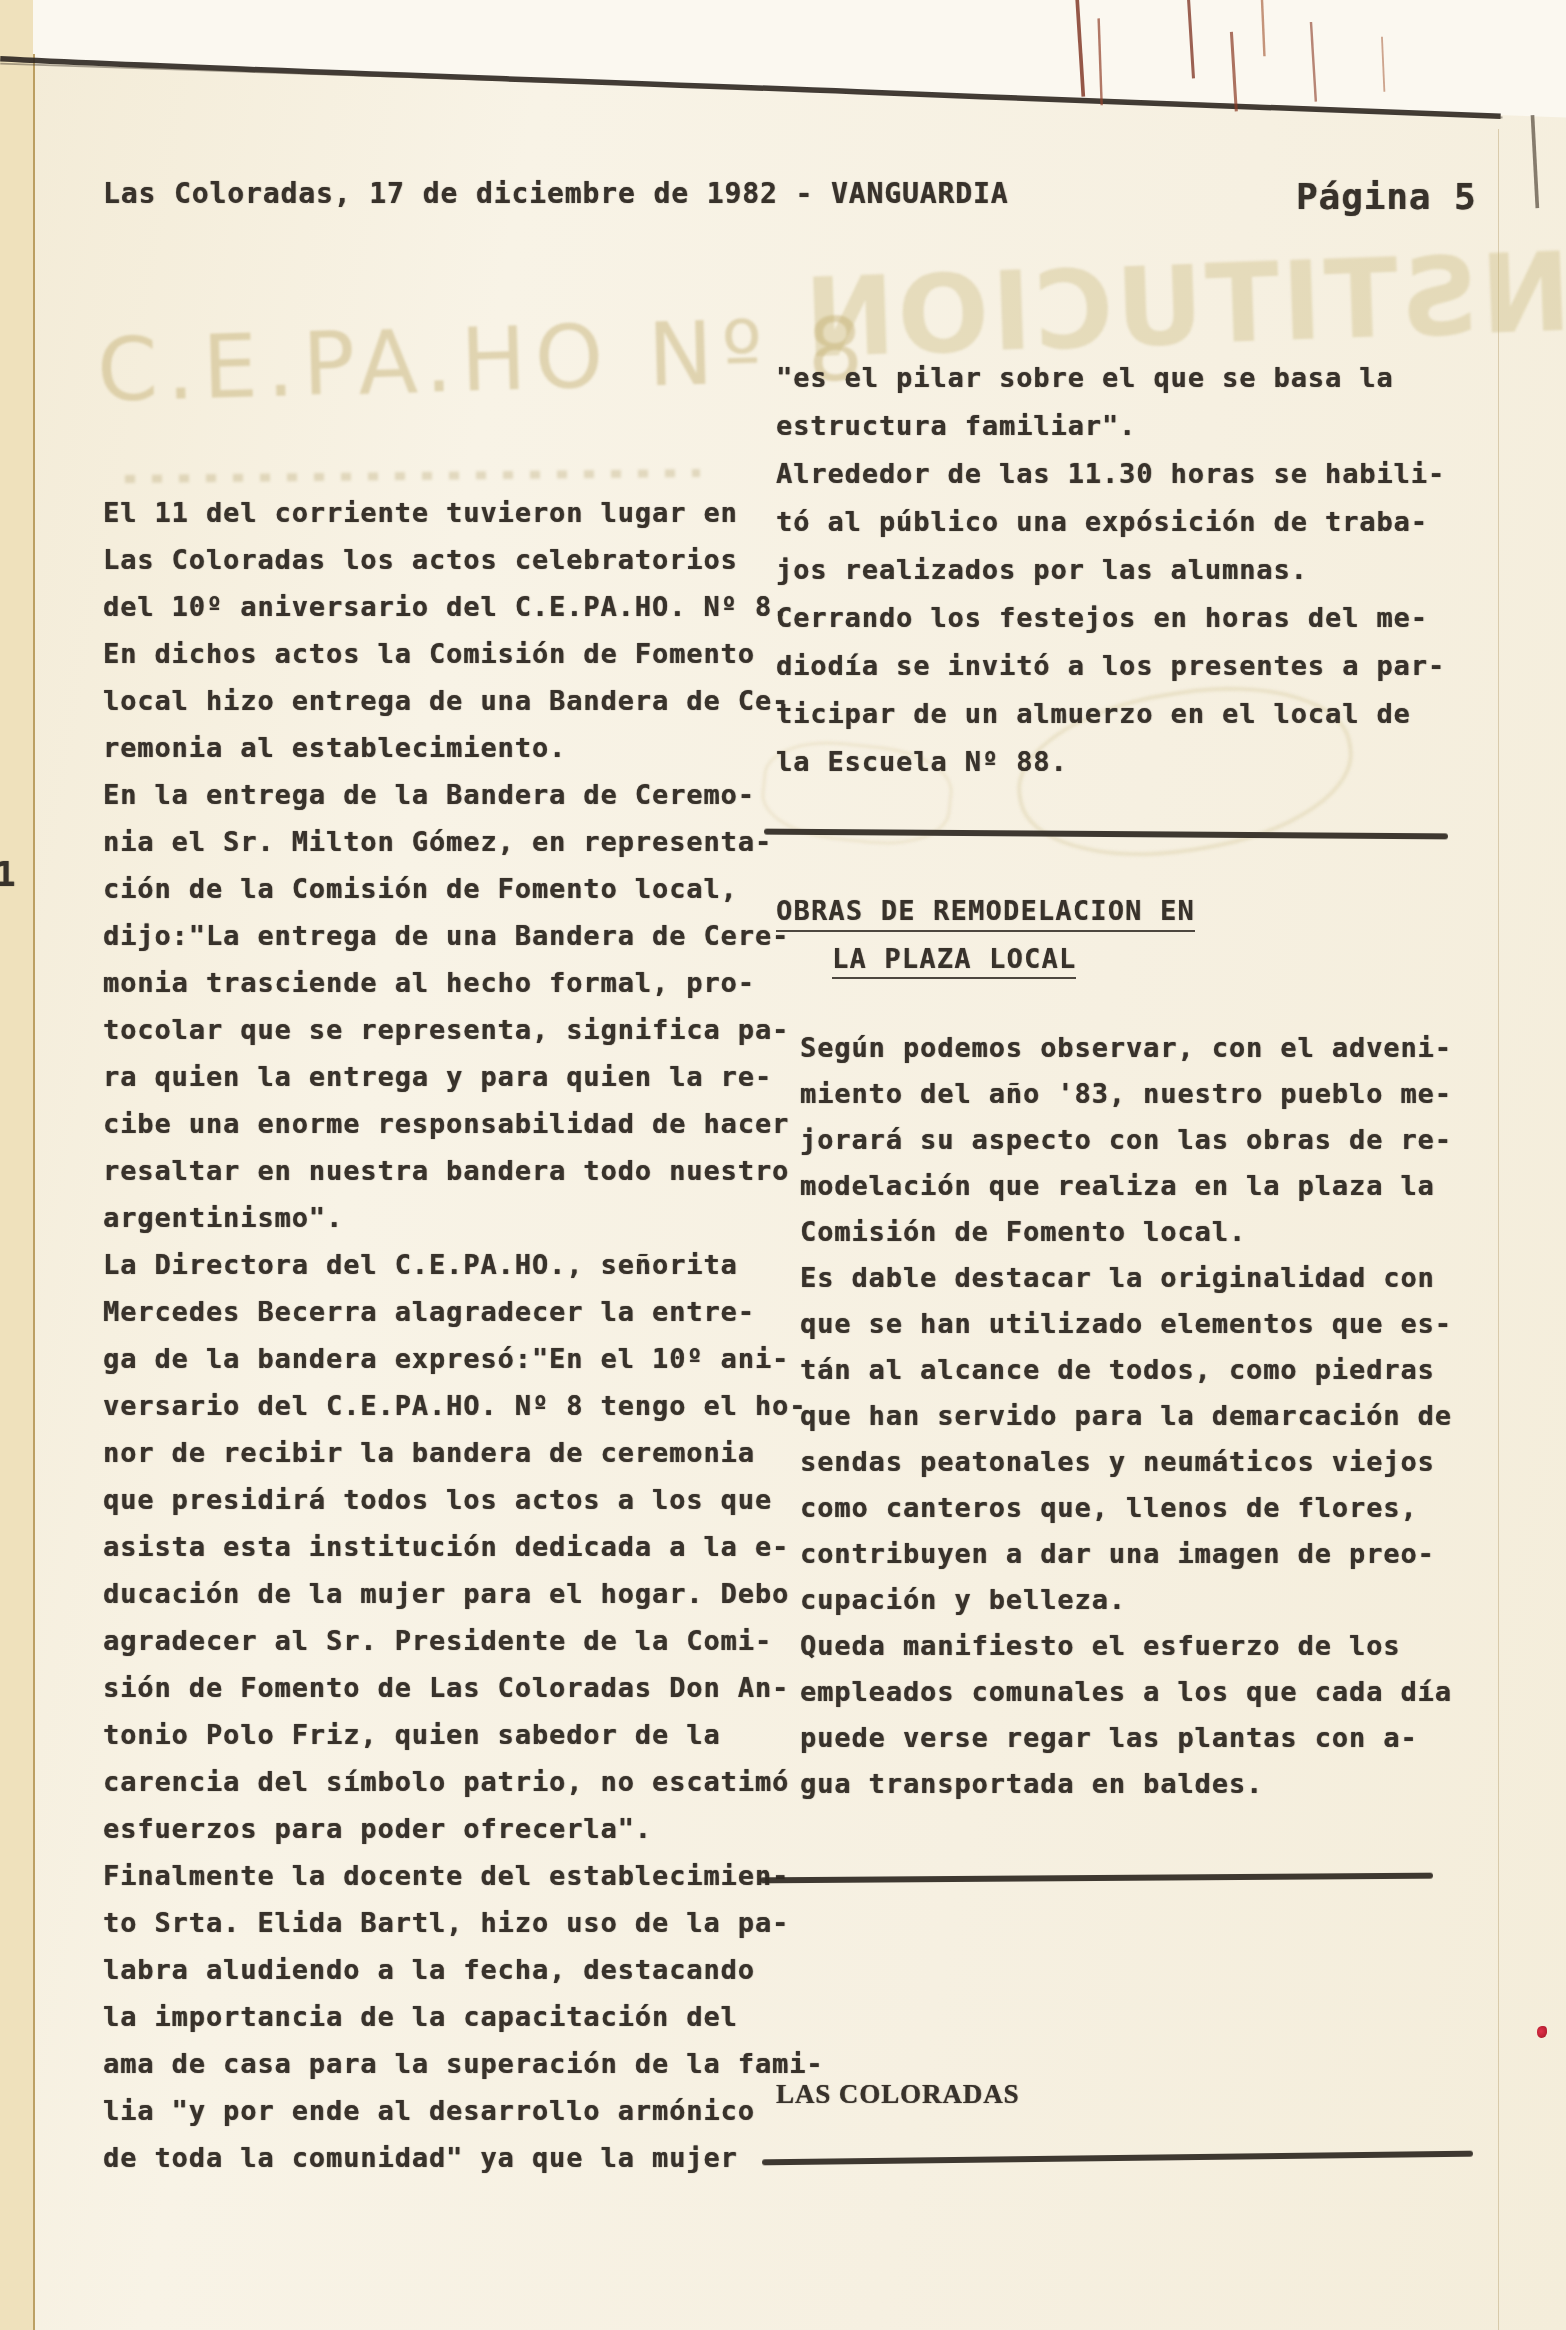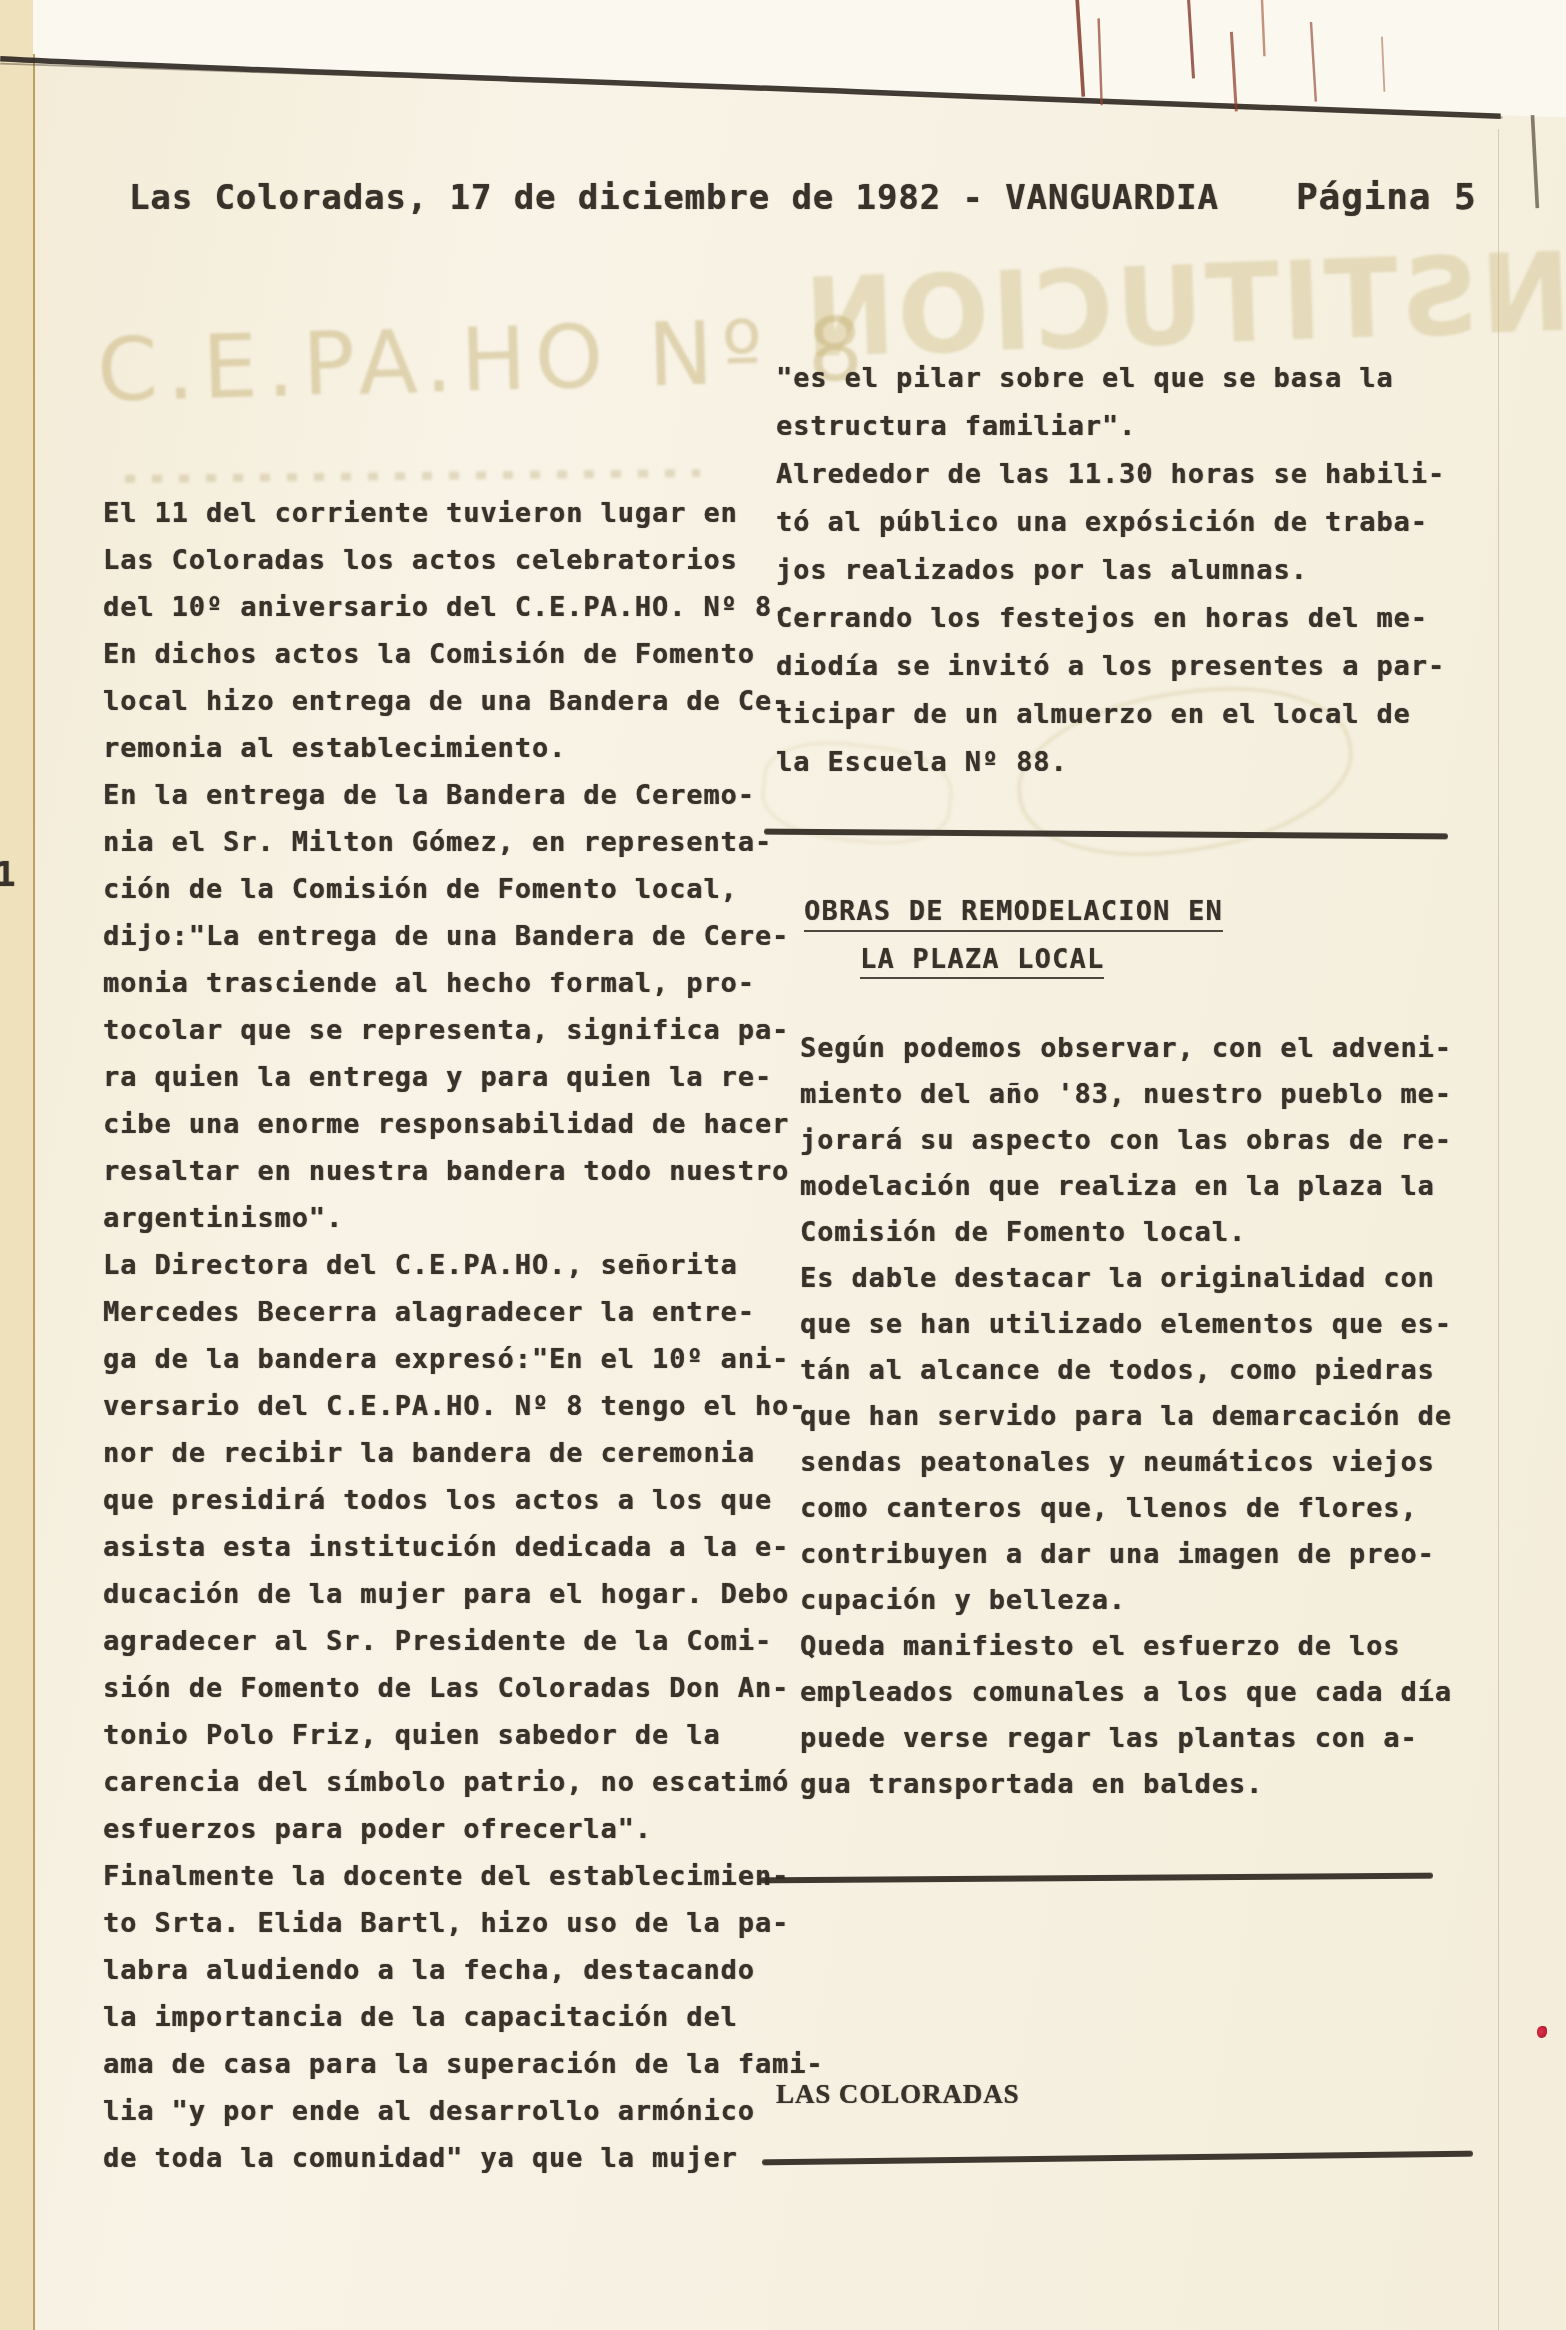--- a/index.html
+++ b/index.html
@@ -54,37 +54,36 @@
   }
   
   .tw{
     position:absolute;z-index:5;
     font-weight:700;font-size:27px;letter-spacing:0.9px;white-space:pre;
     text-shadow:0.4px 0.4px 1px rgba(56,50,43,.6), -0.3px 0 0.7px rgba(56,50,43,.35);
   }
   .tline{height:47px;white-space:pre;}
   .col-right-s1 .tline{height:48px;}
   .col-right-s2 .tline{height:46px;}
-  .header-left{left:103px;top:177px;font-size:34px;margin-left:26px;}
+  .header-left{left:103px;top:177px;font-size:28px;}
   .header-right{left:1296px;top:176px;font-size:36px;}
   .margin-numeral{left:-4.9px;top:854px;font-size:34px;z-index:5;}
   .col-left{left:103px;top:497px;width:740px;}
   .col-right-s1{left:776px;top:362px;width:734px;}
   .col-right-s2{left:776px;top:1032px;width:734px;margin-left:24px;}
   .rule{position:absolute;z-index:5;background:#2f2922;border-radius:3.1px;opacity:.92;filter:blur(0.3px);}
   .rule1{left:764px;top:831px;width:684px;height:6.1px;transform:rotate(.4deg);}
   .rule2{left:760px;top:1875px;width:673px;height:5.5px;transform:rotate(-.4deg);}
   .rule3{left:762px;top:2155px;width:711px;height:6.1px;transform:rotate(-.7deg);}
   .section-heading{position:absolute;left:776px;top:895px;z-index:5;}
   .section-heading .hline{display:block;margin-bottom:11px;}
   .section-heading .hline span{
     display:inline-block;border-bottom:2.4px solid rgba(47,41,34,.85);padding-bottom:3.7px;
     font-weight:700;font-size:27px;letter-spacing:1.2px;white-space:pre;
     text-shadow:0.4px 0.4px 1px rgba(56,50,43,.6);
-    margin-left:28px;
   }
   .section-heading .hline2{margin-left:56px;}
   .footer-line{left:776px;font-size:27px;}
   .f1{top:1945px;}
   .f2{top:2013px;}
   .f3{top:2079px;font-family:Liberation Serif, serif;}
 </style>
 </head>
 <body>
 

